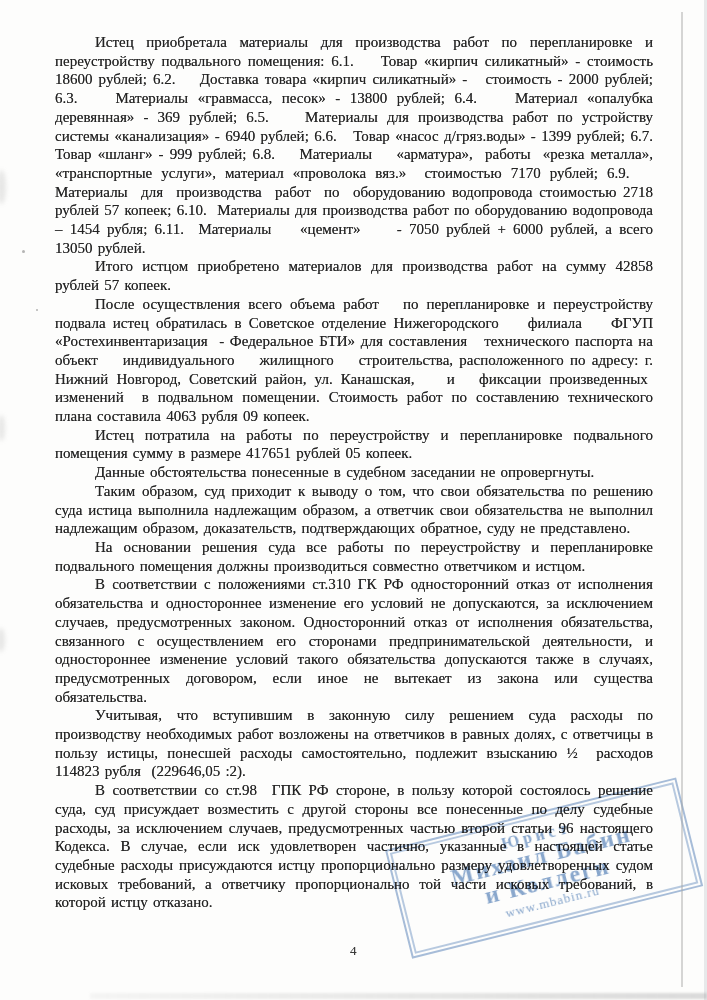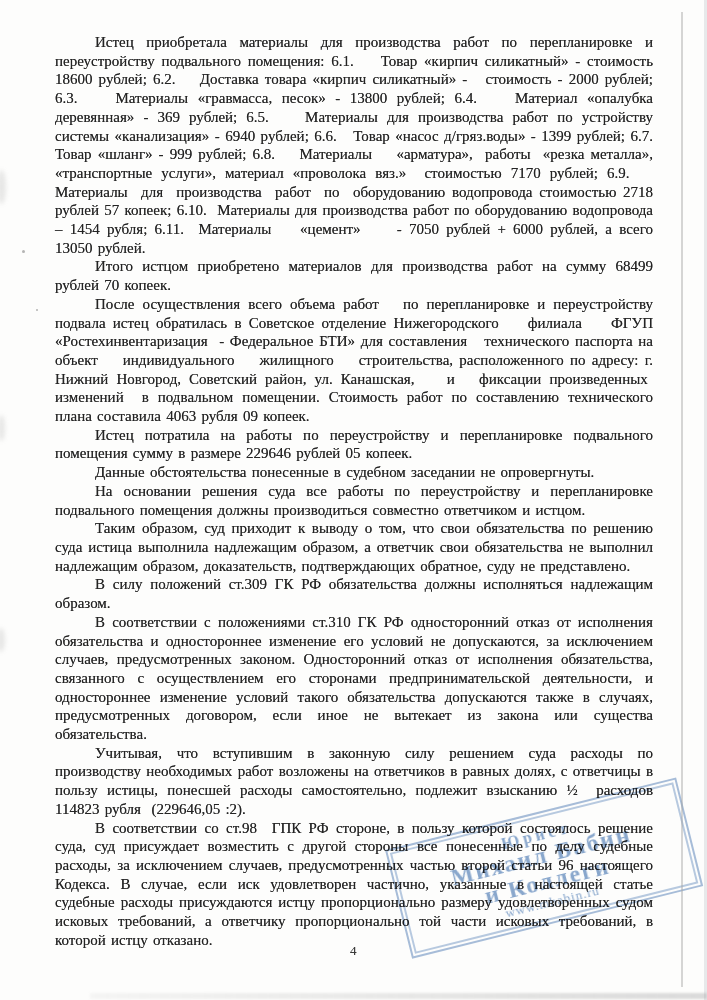--- a/index.html
+++ b/index.html
@@ -73,27 +73,26 @@
   .speck.p1{left:22px;top:250px;width:3px;height:3px;}
   .speck.p2{left:36px;top:309px;width:2px;height:2px;}
 </style>
 </head>
 <body>
 
 <div class="page">
 
   <div class="text-block">
     <p>Истец  приобретала  материалы  для  производства  работ  по перепланировке и переустройству подвального помещения:  6.1.&nbsp;&nbsp;&nbsp; Товар «кирпич силикатный» - стоимость 18600 рублей; 6.2.&nbsp;&nbsp;&nbsp; Доставка  товара  «кирпич  силикатный»  -&nbsp;&nbsp; стоимость - 2000 рублей;  6.3.&nbsp;&nbsp;&nbsp; Материалы «гравмасса, песок» - 13800 рублей;  6.4.&nbsp;&nbsp;&nbsp; Материал  «опалубка деревянная»  -  369  рублей;  6.5.&nbsp;&nbsp;&nbsp; Материалы  для  производства  работ  по устройству системы «канализация» - 6940 рублей; 6.6.&nbsp;&nbsp; Товар «насос д/гряз.воды» - 1399 рублей; 6.7. Товар «шланг» - 999 рублей; 6.8.&nbsp;&nbsp;&nbsp; Материалы &nbsp;&nbsp;&nbsp;«арматура», &nbsp;работы &nbsp;«резка металла», «транспортные услуги», материал «проволока вяз.»&nbsp; стоимостью  7170 рублей; 6.9.&nbsp;&nbsp;&nbsp; Материалы  &nbsp;для  &nbsp;производства  &nbsp;работ  &nbsp;по  &nbsp;оборудованию водопровода стоимостью  2718 рублей 57 копеек; 6.10.&nbsp; Материалы  для  производства  работ  по оборудованию водопровода – 1454 рубля; 6.11.&nbsp; Материалы &nbsp;&nbsp;&nbsp;«цемент»&nbsp;&nbsp;&nbsp;&nbsp; - 7050 рублей + 6000 рублей, а всего 13050 рублей.</p>
-    <p>Итого истцом приобретено материалов для производства работ на сумму 68499 рублей 70 копеек.</p>
+    <p>Итого истцом приобретено материалов для производства работ на сумму 42858 рублей 57 копеек.</p>
     <p>После осуществления всего объема работ&nbsp;&nbsp; по перепланировке и переустройству подвала истец обратилась в Советское отделение Нижегородского &nbsp;&nbsp;&nbsp;филиала &nbsp;&nbsp;&nbsp;ФГУП «Ростехинвентаризация&nbsp; - Федеральное БТИ» для составления&nbsp;&nbsp; технического паспорта на объект &nbsp;&nbsp;&nbsp;индивидуального &nbsp;&nbsp;&nbsp;жилищного &nbsp;&nbsp;&nbsp;строительства, расположенного по адресу: г. Нижний Новгород, Советский район, ул. Канашская, &nbsp;&nbsp;&nbsp;и &nbsp;&nbsp;фиксации произведенных&nbsp; изменений&nbsp; в подвальном помещении. Стоимость работ по составлению технического плана составила 4063 рубля 09 копеек.</p>
-    <p>Истец потратила на работы по переустройству и перепланировке подвального помещения сумму в размере 229646 рублей 05 копеек.</p>
+    <p>Истец потратила на работы по переустройству и перепланировке подвального помещения сумму в размере 417651 рублей 05 копеек.</p>
     <p>Данные обстоятельства понесенные в судебном заседании не опровергнуты.</p>
+    <p>Таким образом, суд приходит к выводу о том, что свои обязательства по решению суда истица выполнила надлежащим образом, а ответчик свои обязательства не выполнил надлежащим образом, доказательств, подтверждающих обратное, суду не представлено.</p>
     <p>На основании решения суда все работы по переустройству и перепланировке подвального помещения должны производиться совместно ответчиком и истцом.</p>
-    <p>Таким образом, суд приходит к выводу о том, что свои обязательства по решению суда истица выполнила надлежащим образом, а ответчик свои обязательства не выполнил надлежащим образом, доказательств, подтверждающих обратное, суду не представлено.</p>
-    <p>В силу положений ст.309 ГК РФ обязательства должны исполняться надлежащим образом.</p>
     <p>В соответствии с положениями ст.310 ГК РФ односторонний отказ от исполнения обязательства и одностороннее изменение его условий не допускаются, за исключением случаев, предусмотренных законом. Односторонний отказ от исполнения обязательства, связанного с осуществлением его сторонами предпринимательской деятельности, и одностороннее изменение условий такого обязательства допускаются также в случаях, предусмотренных договором, если иное не вытекает из закона или существа обязательства.</p>
     <p>Учитывая, что вступившим в законную силу решением суда расходы по производству необходимых работ возложены на ответчиков в равных долях, с ответчицы в пользу истицы, понесшей расходы самостоятельно, подлежит взысканию ½ &nbsp;расходов 114823 рубля &nbsp;(229646,05 :2).</p>
     <p>В соответствии со ст.98&nbsp; ГПК РФ стороне, в пользу которой состоялось решение суда, суд присуждает возместить с другой стороны все понесенные по делу судебные расходы, за исключением случаев, предусмотренных частью второй статьи 96 настоящего Кодекса. В случае, если иск удовлетворен частично, указанные в настоящей статье судебные расходы присуждаются истцу пропорционально размеру удовлетворенных судом исковых требований, а ответчику пропорционально той части исковых требований, в которой истцу отказано.</p>
   </div>
 
   <div class="page-number">4</div>
 
   <div class="stamp">
     <div class="stamp-frame"></div>
     <div class="stamp-frame-inner"></div>

